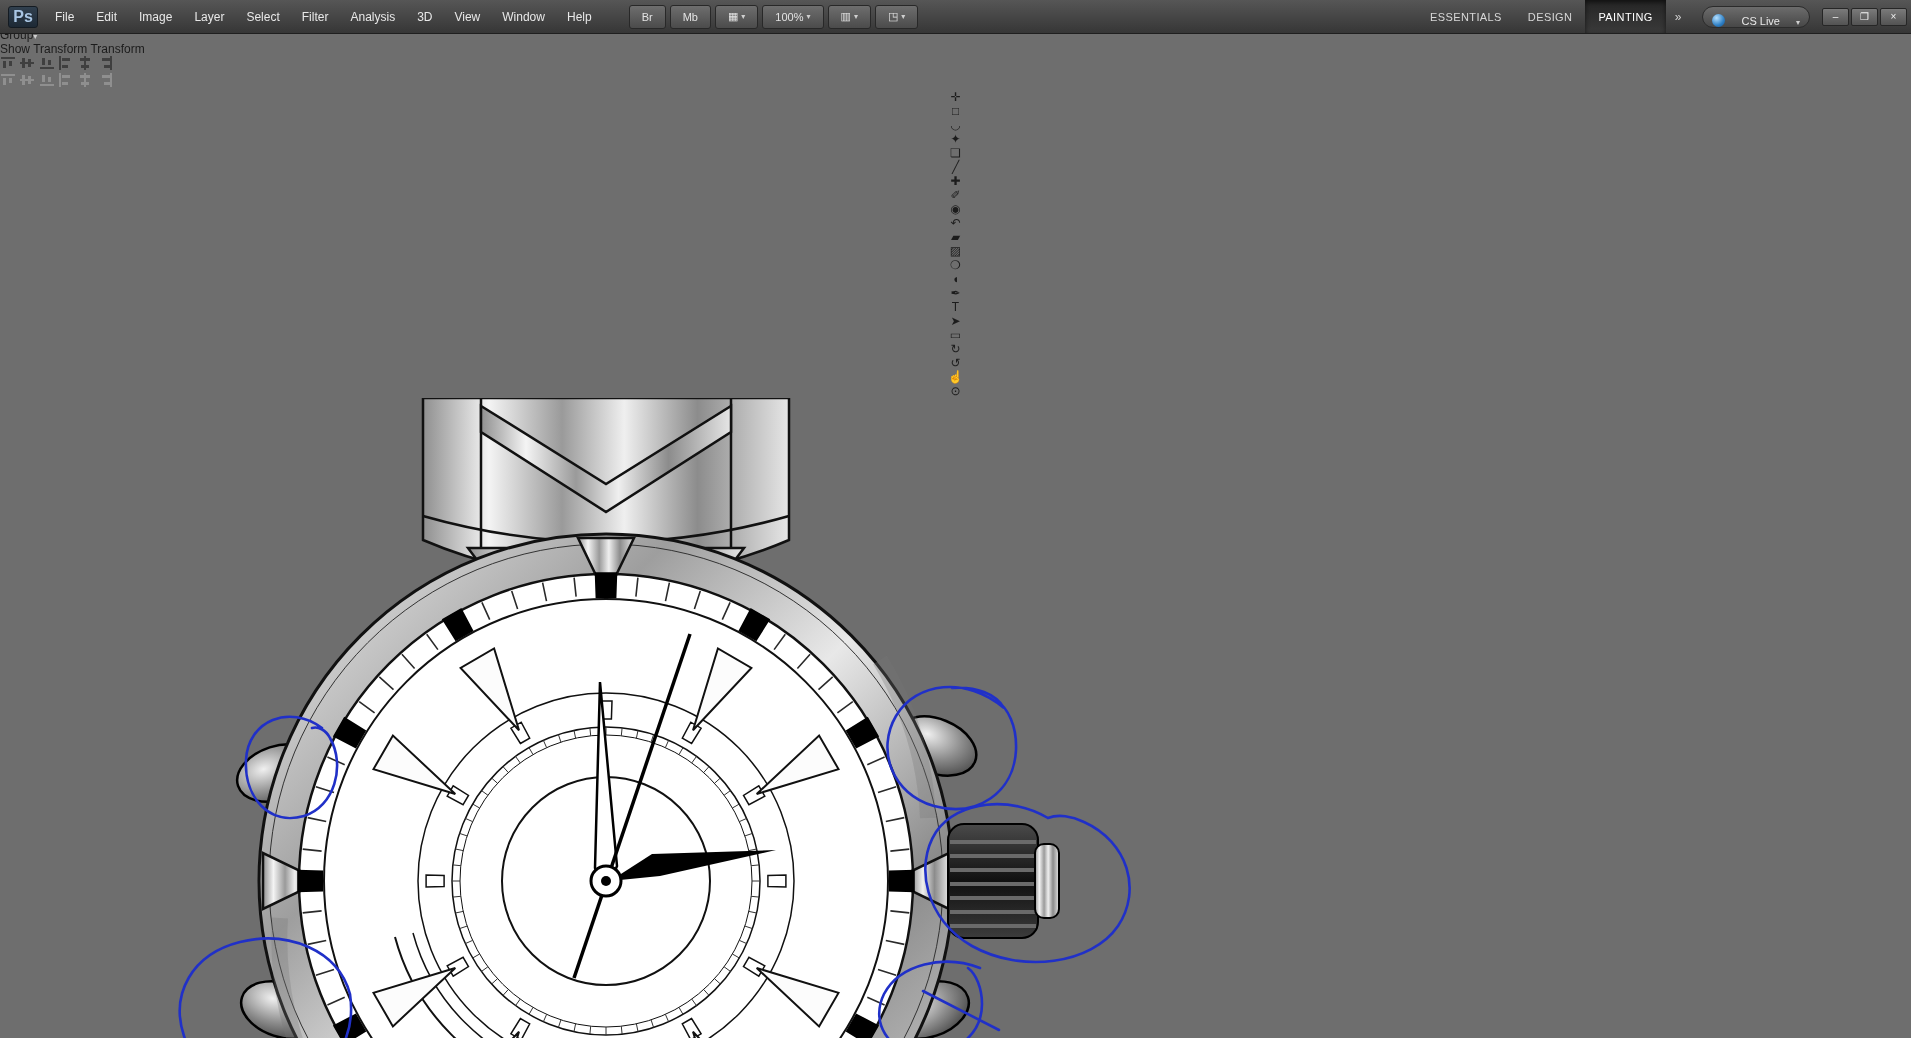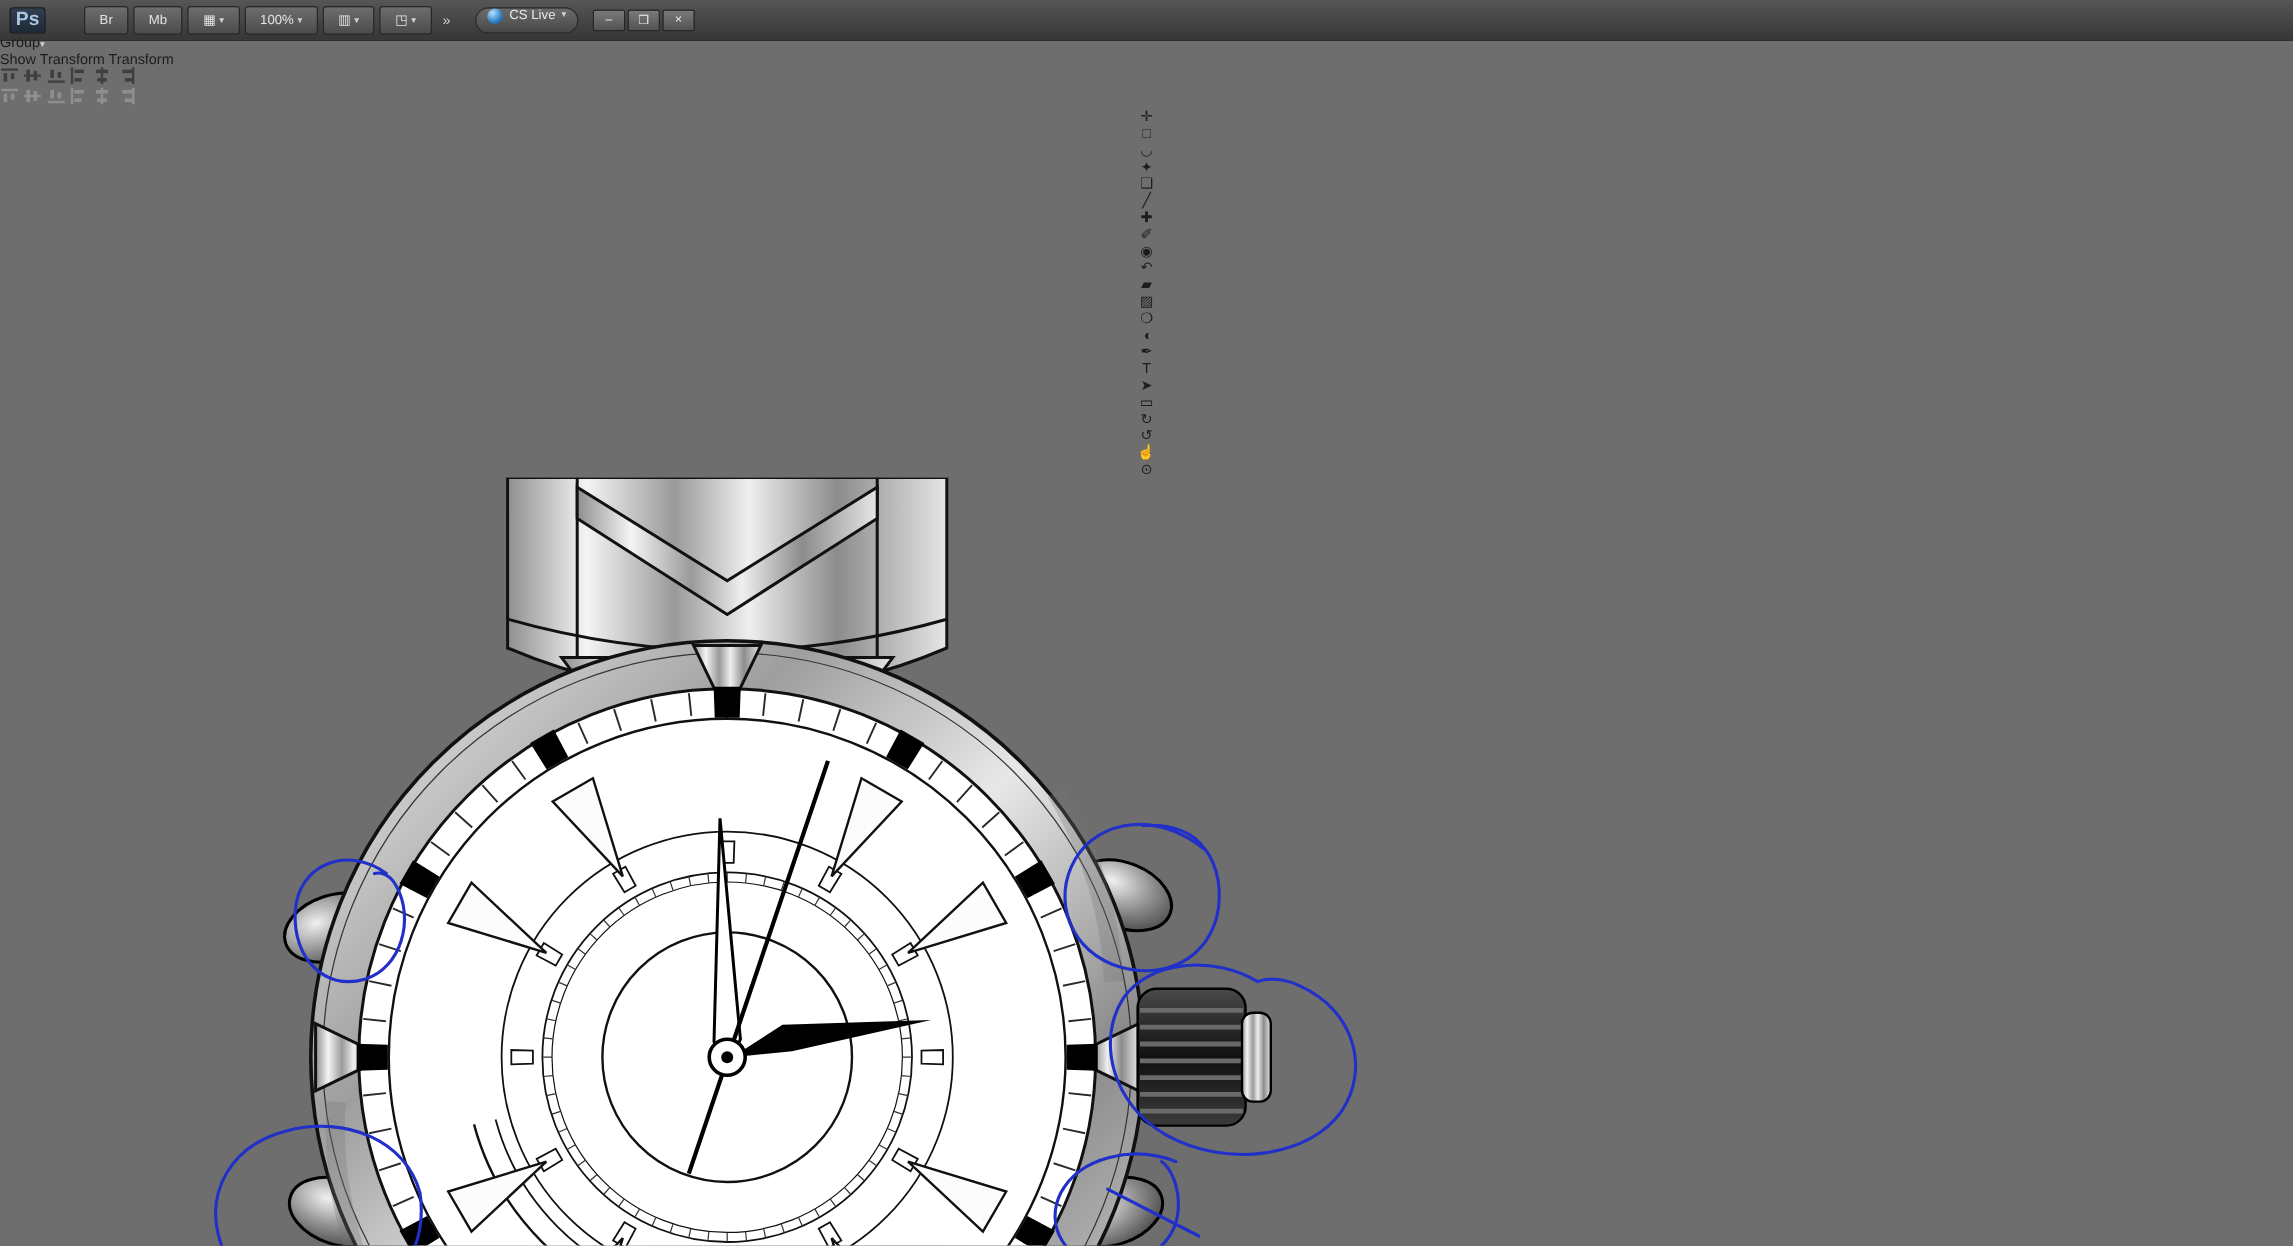--- a/index.html
+++ b/index.html
@@ -11,21 +11,21 @@
   .pslogo{width:30px;height:22px;margin:0 6px 0 8px;border-radius:3px;background:linear-gradient(#31404f,#1d2935);border:1px solid #141b22;display:flex;align-items:center;justify-content:center;font-weight:bold;font-size:16px;color:#a9c6e4}
   #menus{display:flex;height:100%}
   .menu-item{display:flex;align-items:center;height:100%;padding:0 11px;font-size:12px;color:#e8e8e8;cursor:default}
   .appgroup{display:flex;align-items:center;margin-left:26px;gap:4px}
   .abtn{display:flex;align-items:center;gap:3px;height:24px;padding:0 12px;border:1px solid #282828;border-radius:3px;background:linear-gradient(#6e6e6e,#4b4b4b);color:#e3e3e3;font-size:11px}
   .dda{font-size:8px;color:#cfcfcf}
   #workspaces{display:flex;height:100%;margin-left:auto}
   .ws{display:flex;align-items:center;height:100%;padding:0 13px;font-size:11px;letter-spacing:.4px;color:#d8d8d8}
   .ws.active{background:linear-gradient(#252525,#3a3a3a);box-shadow:inset 0 2px 5px rgba(0,0,0,.6);color:#fff}
   .ws-more{display:flex;align-items:center;height:100%;padding:0 9px;color:#cfcfcf;font-size:12px}
-  .cslive{display:flex;align-items:flex-start;gap:5px;height:22px;margin:0 12px;padding:0 9px;border:1px solid #2b2b2b;border-radius:11px;background:linear-gradient(#6c6c6c,#474747);font-size:11px;color:#e8e8e8}
+  .cslive{display:flex;align-items:flex-end;gap:16px;height:22px;margin:0 12px;padding:0 9px;border:1px solid #2b2b2b;border-radius:11px;background:linear-gradient(#6c6c6c,#474747);font-size:11px;color:#e8e8e8}
   .cslive-ico{width:13px;height:13px;border-radius:50%;background:radial-gradient(circle at 35% 30%,#b5e0ff,#2e7fc4 60%,#15508b)}
   .winbtns{display:flex;margin-right:4px;gap:2px}
   .winbtn{width:27px;height:18px;display:flex;align-items:center;justify-content:center;font-size:10px;color:#f0f0f0;border:1px solid #262626;border-radius:2px;background:linear-gradient(#7a7a7a,#535353)}
   .winbtn.close{background:linear-gradient(#e06a45,#a83category:none}
   .winbtn.close{background:linear-gradient(#e06a45,#a83a22)}
 
   
   #optionsbar{position:absolute;left:0;top:34px;width:1911px;height:33px;background:linear-gradient(#c9c9c9,#a8a8a8);border-bottom:1px solid #6d6d6d;display:flex;align-items:center;padding:0 7px;gap:7px;font-size:11px;color:#1b1b1b;z-index:40}
   .toolchip{display:flex;align-items:center;gap:4px;height:22px;padding:0 6px;border:1px solid #8b8b8b;border-radius:3px;background:linear-gradient(#ececec,#c6c6c6);font-size:13px}
   .ob-sep{width:1px;height:22px;background:#8a8a8a;box-shadow:1px 0 0 #d9d9d9}
@@ -56,20 +56,33 @@
   #canvaswrap{flex:1;position:relative;background:#ffffff;overflow:hidden}
   #watchsvg{position:absolute;left:0;top:0}
 </style>
 </head>
 <body>
 
 <header id="menubar">
   <div class="pslogo">
       <span>Ps</span>
     </div>
+  <nav id="menus">
+      <div class="menu-item">File</div>
+      <div class="menu-item">Edit</div>
+      <div class="menu-item">Image</div>
+      <div class="menu-item">Layer</div>
+      <div class="menu-item">Select</div>
+      <div class="menu-item">Filter</div>
+      <div class="menu-item">Analysis</div>
+      <div class="menu-item">3D</div>
+      <div class="menu-item">View</div>
+      <div class="menu-item">Window</div>
+      <div class="menu-item">Help</div>
+    </nav>
   <div class="appgroup">
     <div class="abtn">
         <span>Br</span>
       </div>
     <div class="abtn">
         <span>Mb</span>
       </div>
     <div class="abtn">
         <span>▦</span>
         <span class="dda">▾</span>
@@ -80,20 +93,25 @@
       </div>
     <div class="abtn">
         <span>▥</span>
         <span class="dda">▾</span>
       </div>
     <div class="abtn">
         <span>◳</span>
         <span class="dda">▾</span>
       </div>
   </div>
+  <div id="workspaces">
+      <div class="ws">ESSENTIALS</div>
+      <div class="ws">DESIGN</div>
+      <div class="ws active">PAINTING</div>
+    </div>
   <div class="ws-more">»</div>
   <div class="cslive">
     <span class="cslive-ico"></span>
     <span>CS Live</span>
     <span class="dda">▾</span>
   </div>
   <div class="winbtns">
     <span class="winbtn">–</span>
     <span class="winbtn">❐</span>
     <span class="winbtn close">×</span>

